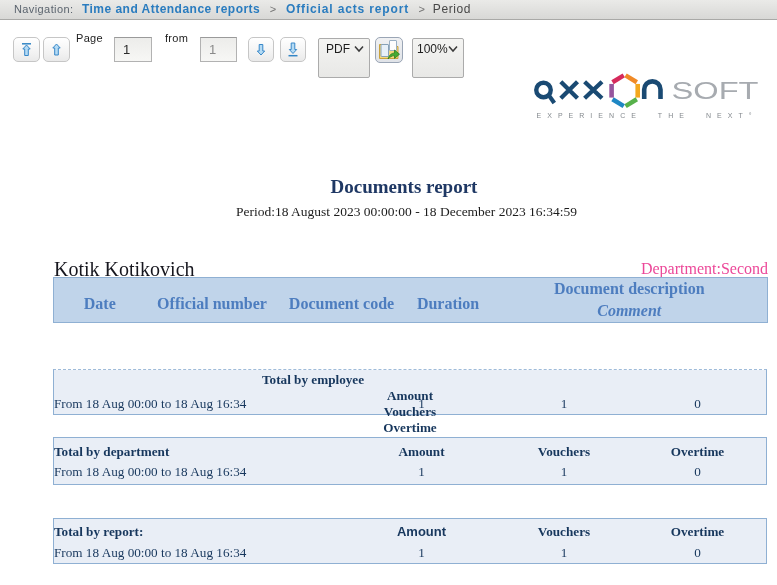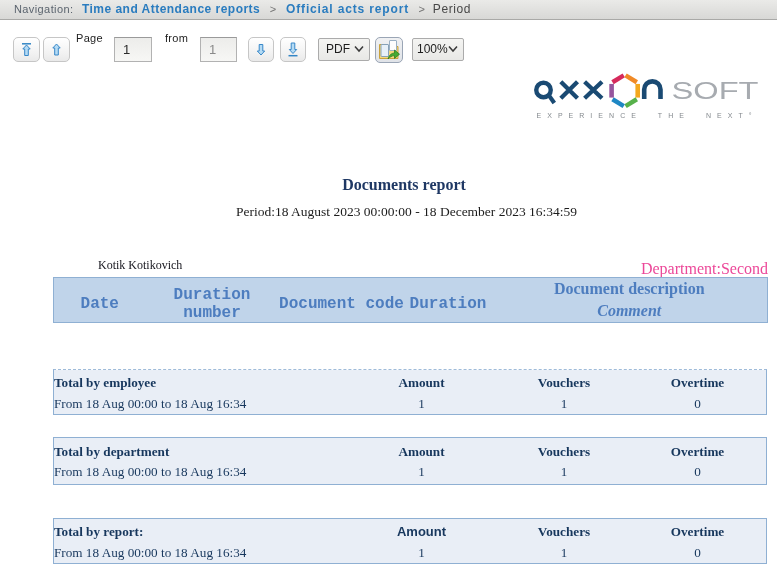--- a/index.html
+++ b/index.html
@@ -20,43 +20,43 @@
 
 .tbtn { position:absolute; top:37px; width:27px; height:25px;
   border:1px solid #c6c6c6; border-radius:5px;
   background:linear-gradient(#ffffff,#f1f1f1 70%,#e9e9e9); }
 .tbtn svg { position:absolute; left:0; top:0; }
 .tlabel { position:absolute; top:32px; font-size:11px; color:#1d1d1d; letter-spacing:0.3px; }
 .tinput { position:absolute; top:37px; height:25px;
   border:1px solid #b2b2b2; border-top-color:#9a9a9a;
   background:linear-gradient(#ececea,#f7f7f5);
   font-size:13px; color:#2b2b2b; padding-left:8px; line-height:23px; }
-.tselect { position:absolute; top:38px; height:23px;
+.tselect { position:absolute; top:38px; height:40px;
   border:1px solid #ababab; border-radius:2px;
   background:linear-gradient(#f4f4f2,#e8e8e6);
   font-size:12px; color:#1d1d1d; line-height:21px; }
 .tselect .chev { position:absolute; right:5px; top:6px; }
 
 
 #title { position:absolute; left:51px; top:176px; width:706px; text-align:center;
-  font-family:"Liberation Serif", serif; font-size:16px; font-weight:bold; color:#1f3864; }
+  font-family:"Liberation Serif", serif; font-size:19px; font-weight:bold; color:#1f3864; }
 #period { position:absolute; left:53px; top:204px; width:707px; text-align:center;
   font-family:"Liberation Serif", serif; font-size:13.5px; color:#1c1c1c; }
 #kotik { position:absolute; left:54px; top:258px;
-  font-family:"Liberation Serif", serif; font-size:12px; color:#16161e;margin-left:44px; }
+  font-family:"Liberation Serif", serif; font-size:20px; color:#16161e; }
 #dept { position:absolute; left:53px; top:260px; width:715px; text-align:right;
   font-family:"Liberation Serif", serif; font-size:16px; color:#ec4899; }
 
 #maintbl { position:absolute; left:53px; top:277px; width:714px;
   border-collapse:collapse; table-layout:fixed;
   font-family:"Liberation Serif", serif; }
 #maintbl td { padding:0; }
 #maintbl .hdr td { background:#c0d4ea; color:#4d7dbf; font-weight:bold;
   font-size:16px; text-align:center; }
-#maintbl .hdr td.sgl { padding-top:7px;font-family:Liberation Mono, monospace; }
+#maintbl .hdr td.sgl { padding-top:7px; }
 #maintbl .hdr td div { line-height:22px; }
 #maintbl .hrow { height:44px; }
 #maintbl .drow { height:47px; }
 #maintbl .drow td { color:#1d3a5f; font-size:13.5px; text-align:center;
   vertical-align:middle; border-bottom:1px dashed #92a8c0; }
 #maintbl .drow td.dur {
   background:linear-gradient(#ffffff 0, #ffffff 2.5px, #e2e9f1 2.5px, #e2e9f1 44.5px, #ffffff 44.5px); }
 #maintbl .drow td.desc { vertical-align:top; padding-top:5px; color:#23262b; }
 .obox { border:1px solid #8fb0d3; }
 .trow { display:flex; background:#e9eef6; color:#17375d;
@@ -148,33 +148,33 @@
 
 <div id="title">Documents report</div>
 <div id="period">Period:18 August 2023 00:00:00 - 18 December 2023 16:34:59</div>
 <div id="kotik">Kotik Kotikovich</div>
 <div id="dept">Department:Second</div>
 
 <table id="maintbl" class="obox">
   <tbody>
       <tr class="hdr hrow">
     <td class="sgl" style="width:92px;">Date</td>
-    <td class="sgl" style="width:133px;">Duration number</td>
+    <td class="sgl" style="width:133px;">Official number</td>
     <td class="sgl" style="width:126px;">Document code</td>
     <td class="sgl" style="width:87px;">Duration</td>
     <td style="width:276px;">
           <div>Document description</div>
           <div style="font-style:italic;">Comment</div>
         </td>
   </tr>
 </tbody>
   </table>
 
 <div id="empbox">
-  <div class="trow" style="height:22px;">
+  <div class="trow" style="height:22px;flex-direction:column;">
       <div class="lab bold dn2">Total by employee</div>
       <div class="c1 bold dn2">Amount</div>
       <div class="c2 bold dn2">Vouchers</div>
       <div class="c3 bold dn2">Overtime</div>
     </div>
   <div class="trow" style="height:21.5px;">
       <div class="lab dn1">From 18 Aug 00:00 to 18 Aug 16:34</div>
       <div class="c1 dn1">1</div>
       <div class="c2 dn1">1</div>
       <div class="c3 dn1">0</div>

